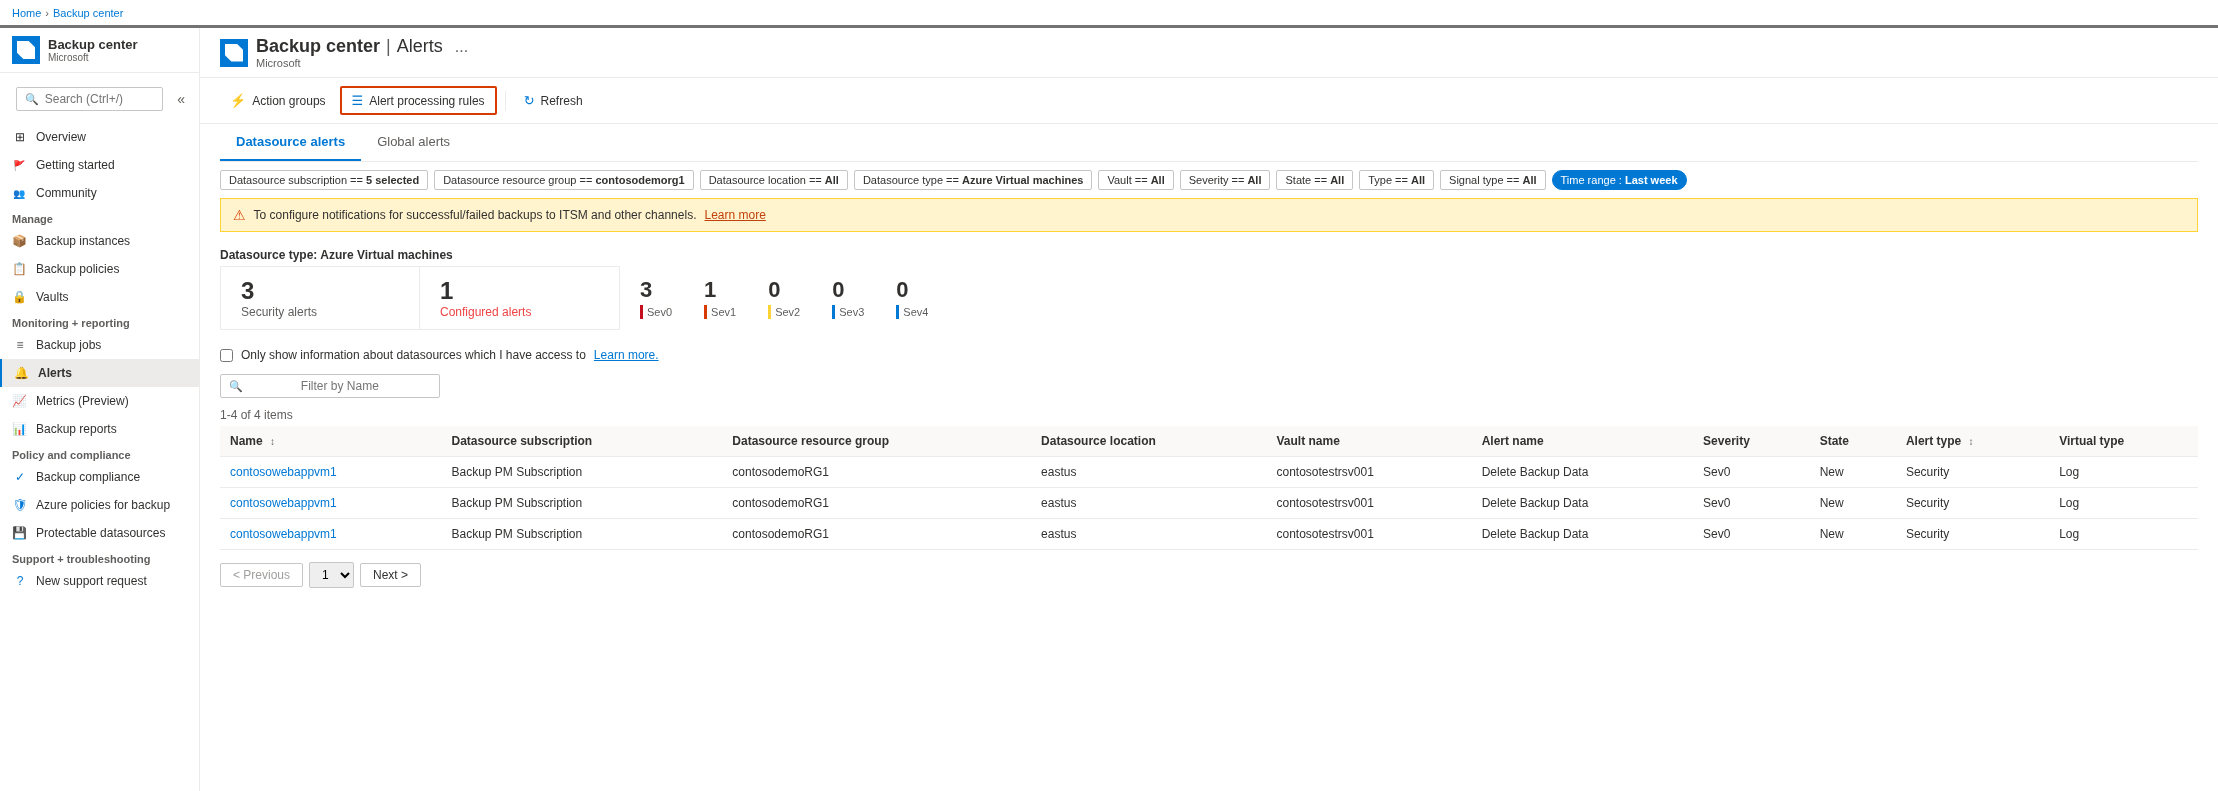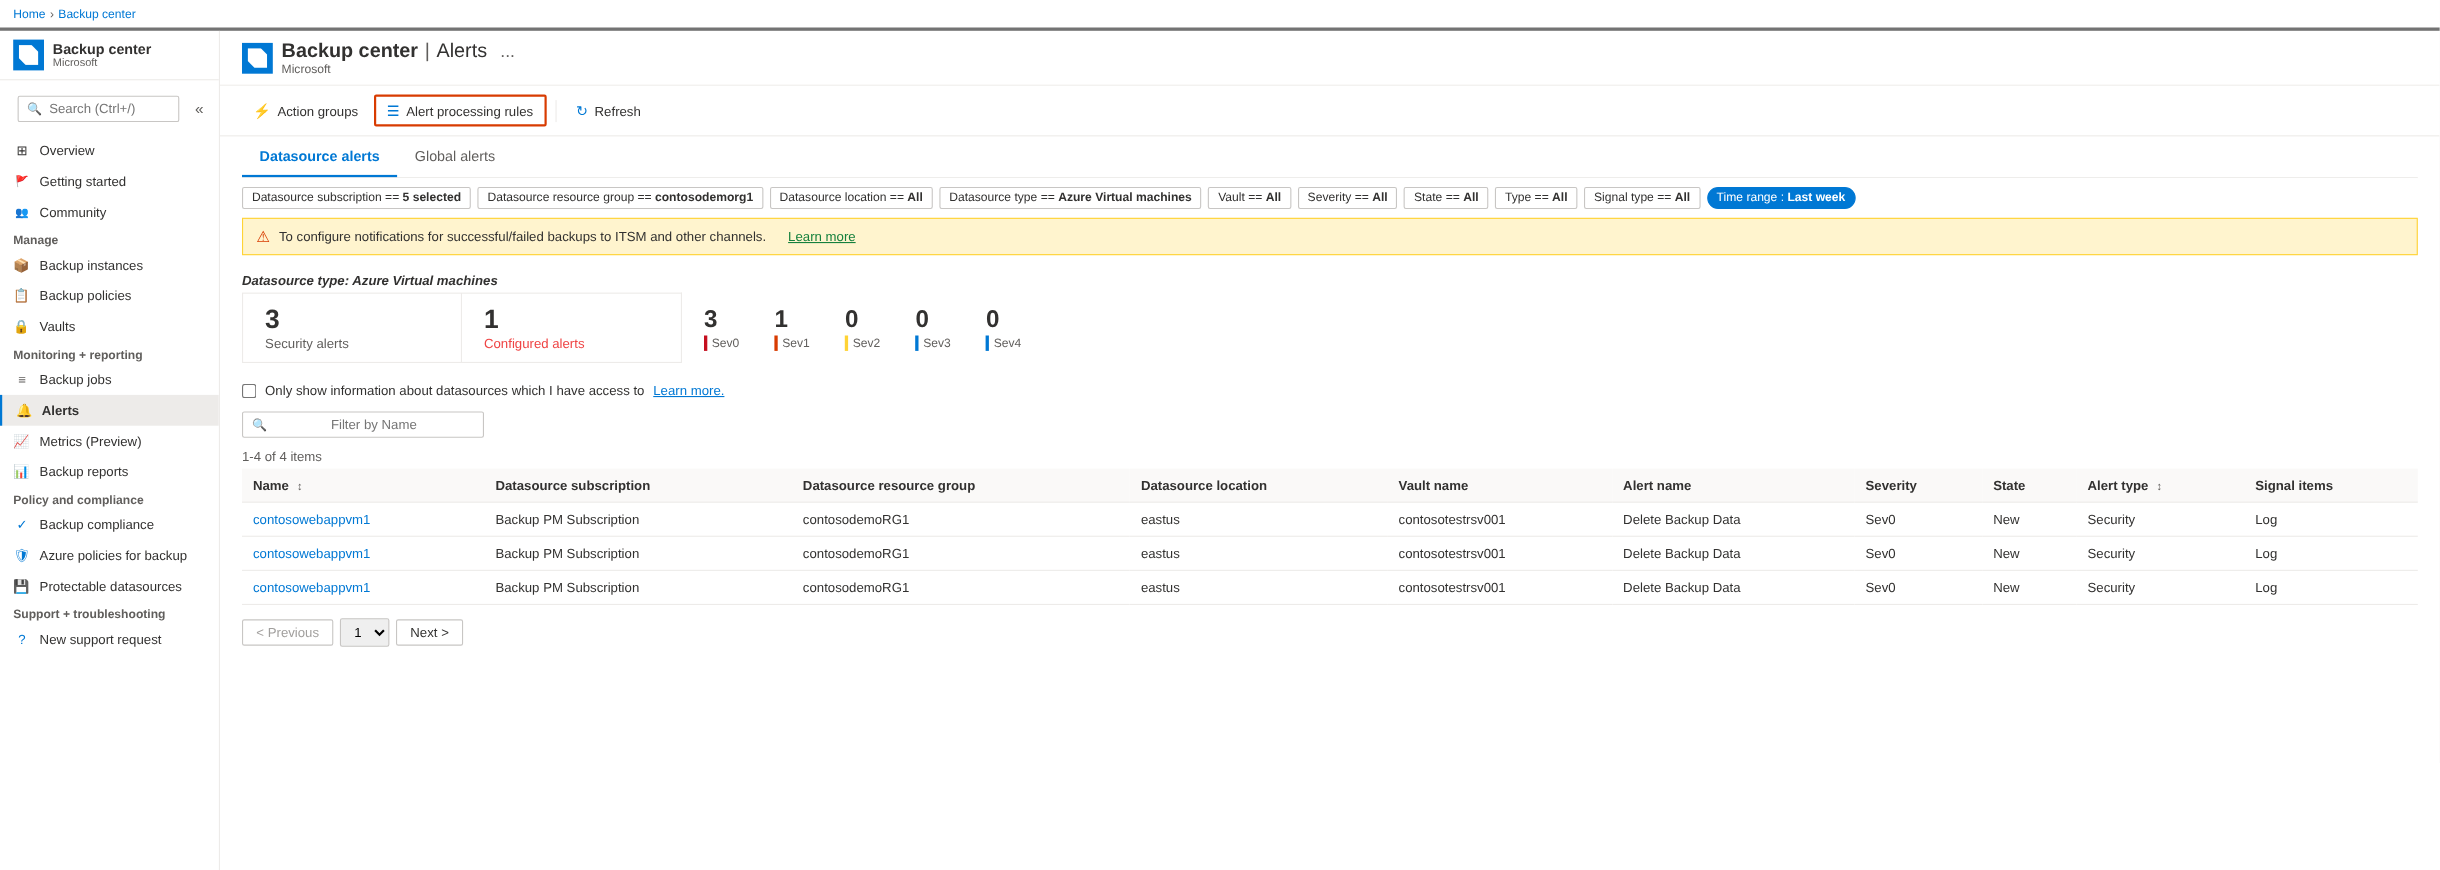--- a/index.html
+++ b/index.html
@@ -48,21 +48,21 @@
     .filter-chip { border: 1px solid #c8c6c4; border-radius: 2px; padding: 3px 8px; font-size: 11px; color: #323130; background: #fff; white-space: nowrap; }
     .filter-chip.time-range { background: #0078d4; color: #fff; border-color: #0078d4; border-radius: 12px; }
     
     
     .warning-banner { background: #fff4ce; border: 1px solid #ffd335; padding: 8px 12px; display: flex; align-items: center; gap: 8px; font-size: 12px; margin-bottom: 8px; }
     
     
     .info-link { color: #0078d4; text-decoration: none; font-size: 12px; padding: 4px 0; display: block; }
     
     
-    .datasource-label { font-size: 12px; font-weight: 600; color: #323130; padding: 8px 0 4px; font-style: italic; }
+    .datasource-label { font-size: 12px; font-weight: 600; color: #323130; padding: 8px 0 4px; }
     
     .stats-row { display: flex; align-items: stretch; gap: 0; margin-bottom: 12px; }
     .stat-card { border: 1px solid #edebe9; padding: 10px 20px; background: #fff; min-width: 200px; }
     .stat-card + .stat-card { border-left: none; }
     
     .severity-stats { display: flex; gap: 32px; align-items: center; padding: 10px 20px; }
     .sev-item { display: flex; flex-direction: column; align-items: flex-start; gap: 2px; }
     .sev-label-row { display: flex; align-items: center; gap: 4px; font-size: 11px; color: #605e5c; }
     .sev-bar { width: 3px; height: 14px; }
     .sev-bar.sev0 { background: #c50f1f; }
@@ -246,21 +246,21 @@
           <div class="filter-chip">Severity == <strong>All</strong></div>
           <div class="filter-chip">State == <strong>All</strong></div>
           <div class="filter-chip">Type == <strong>All</strong></div>
           <div class="filter-chip">Signal type == <strong>All</strong></div>
           <div class="filter-chip time-range">Time range : <strong>Last week</strong></div>
         </div>
 
         <div class="warning-banner">
           <span style="color:#d83b01;font-size:14px;">⚠</span>
           <span>To configure notifications for successful/failed backups to ITSM and other channels.</span>
-          <a href="#" style="color:#15803d;margin-left:12px;">Learn more</a>
+          <a href="#" style="color:#c2410c;">Learn more</a>
         </div>
 
 
         <div class="datasource-label">Datasource type: Azure Virtual machines</div>
 
         <div class="stats-row">
           <div class="stat-card">
             <div style="font-size:24px;font-weight:600;color:#323130;">3</div>
             <div style="font-size:12px;color:#605e5c;">Security alerts</div>
           </div>
@@ -327,21 +327,21 @@
             <tr>
               <th>Name <span class="sort-icon">↕</span></th>
               <th>Datasource subscription</th>
               <th>Datasource resource group</th>
               <th>Datasource location</th>
               <th>Vault name</th>
               <th>Alert name</th>
               <th>Severity</th>
               <th>State</th>
               <th>Alert type <span class="sort-icon">↕</span></th>
-              <th>Signal items</th>
+              <th>Virtual type</th>
             </tr>
           </thead>
           <tbody id="table-body">
           <tr>
     <td style="color:#0078d4;cursor:pointer;">contosowebappvm1</td>
     <td>Backup PM Subscription</td>
     <td>contosodemoRG1</td>
     <td>eastus</td>
     <td>contosotestrsv001</td>
     <td>Delete Backup Data</td>

